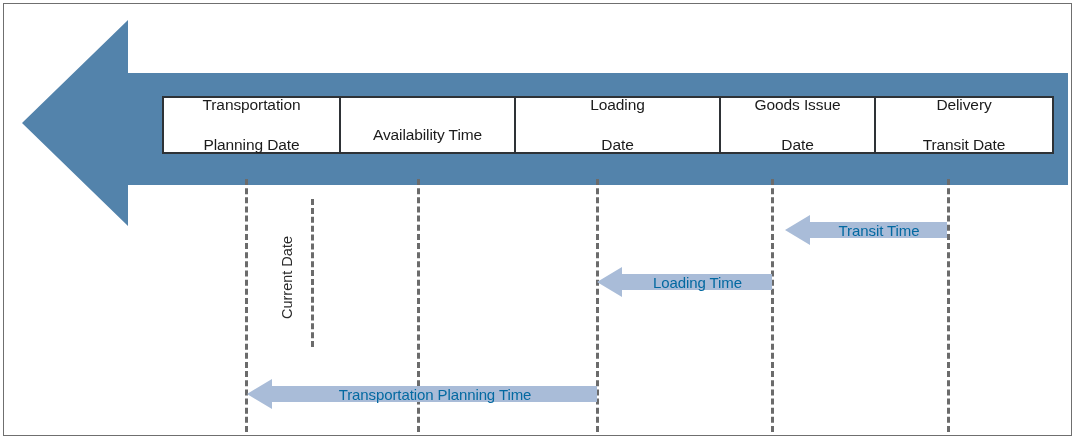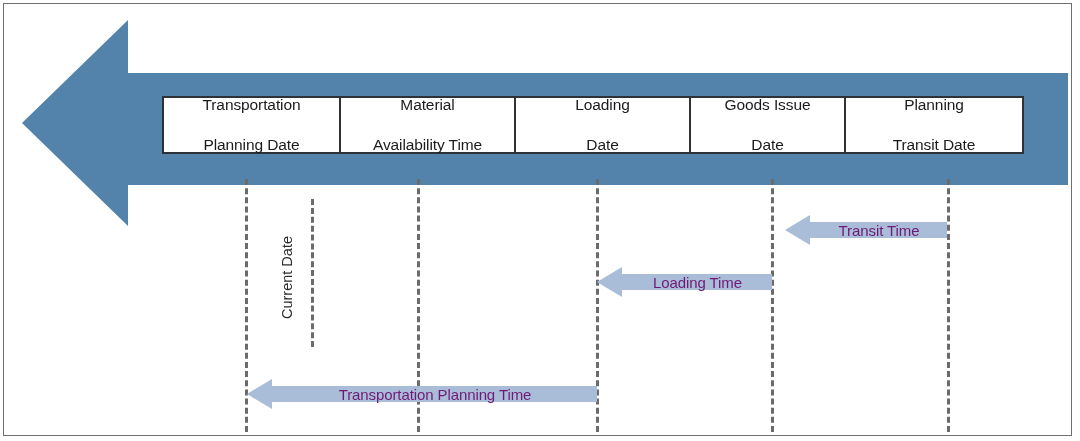--- a/index.html
+++ b/index.html
@@ -116,21 +116,21 @@
     position: absolute;
     left: 0;
     top: 0;
     width: 100%;
     height: 100%;
     display: flex;
     align-items: center;
     justify-content: center;
     padding-left: 26px;
     box-sizing: border-box;
-    color: #701a75;
+    color: #0369a1;
     font-size: 15px;
     white-space: nowrap;
     letter-spacing: -0.1px;
   }
 </style>
 </head>
 <body>
 
 <div id="canvas">
 
@@ -138,30 +138,30 @@
 
   <svg id="big-arrow-svg" viewBox="0 0 1080 441" xmlns="http://www.w3.org/2000/svg">
     <polygon points="22,123 128,20 128,73 1068,73 1068,185 128,185 128,226" fill="#5383ab"></polygon>
   </svg>
 
   <div id="milestones">
     <div class="milestone" style="width:177px">
       <span><span>Transportation</span><br><span>Planning Date</span></span>
     </div>
     <div class="milestone" style="width:175px">
-      <span><span>Material</span><br><span>Availability Time</span></span>
+      <span><br><span>Availability Time</span></span>
     </div>
-    <div class="milestone" style="width:175px">
+    <div class="milestone" style="width:205px">
       <span><span>Loading</span><br><span>Date</span></span>
     </div>
     <div class="milestone" style="width:155px">
       <span><span>Goods Issue</span><br><span>Date</span></span>
     </div>
     <div class="milestone" style="width:176px">
-      <span><span>Planning</span><br><span>Transit Date</span></span>
+      <span><span>Delivery</span><br><span>Transit Date</span></span>
     </div>
   </div>
 
   <div class="guide" style="left:245px"></div>
   <div class="guide short" style="left:311px"></div>
   <div class="guide" style="left:417px"></div>
   <div class="guide" style="left:596px"></div>
   <div class="guide" style="left:771px"></div>
   <div class="guide" style="left:947px"></div>
 

